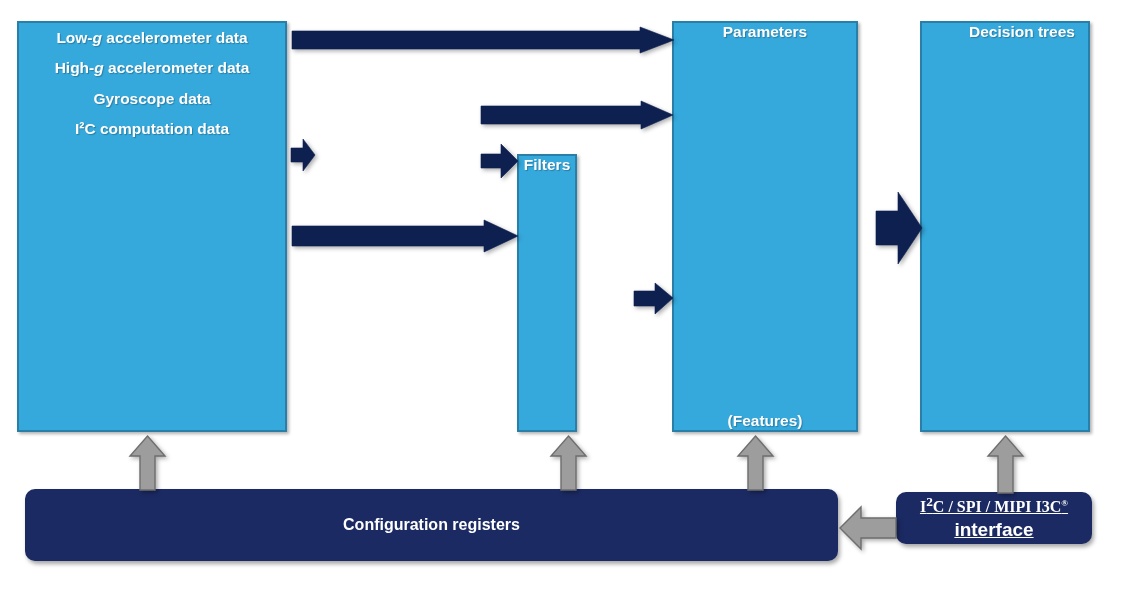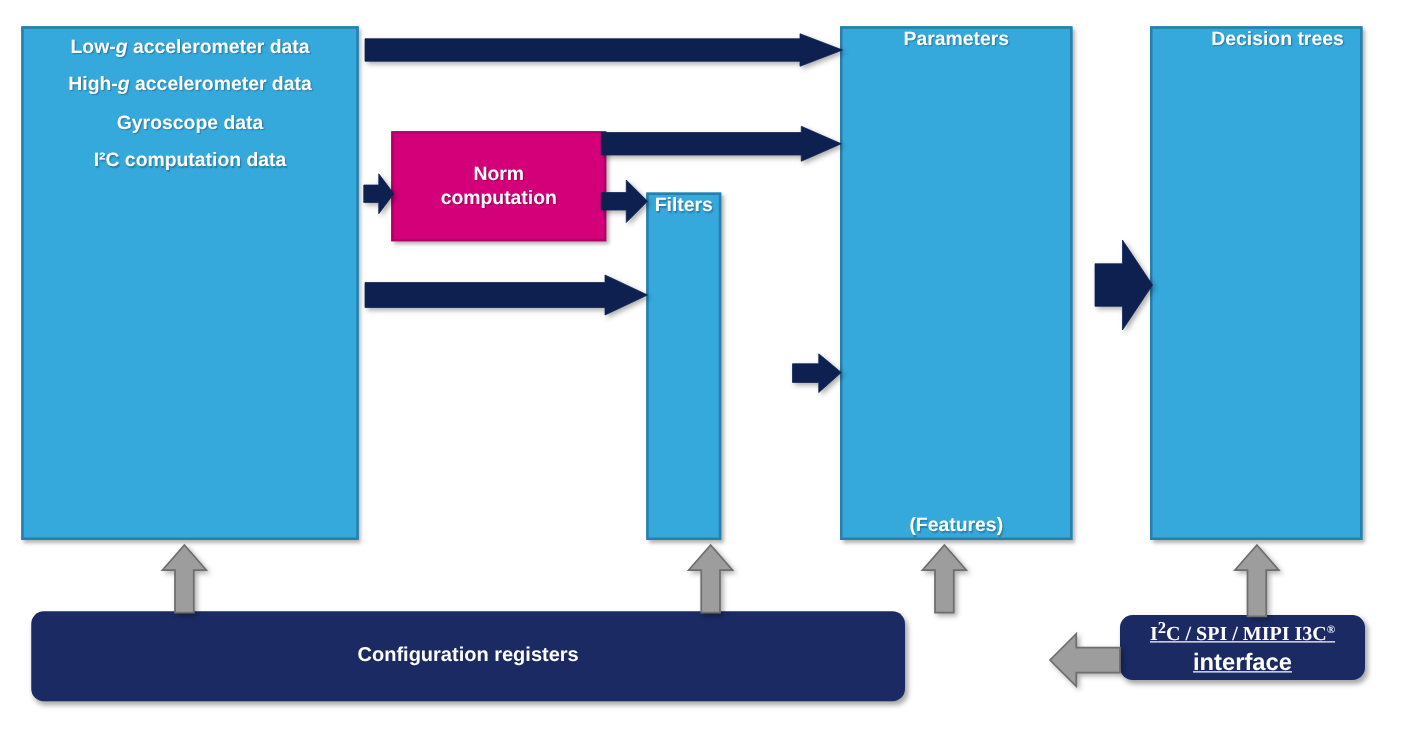--- a/index.html
+++ b/index.html
@@ -95,21 +95,21 @@
   }
   #params-box .l1 { margin-bottom: 22px; }
   #decision-box {
     left: 920px; top: 21px; width: 170px; height: 411px;
     font-size: 15.5px;
     padding-left: 34px;
   }
 
   
   #config-box {
-    left: 25px; top: 489px; width: 699px; height: 72px;
+    left: 25px; top: 489px; width: 813px; height: 72px;
     font-size: 16px;
     text-align: right;
   }
   #iface-box {
     left: 896px; top: 492px; width: 196px; height: 52px;
     font-size: 15px;
     line-height: 1.3;
     text-decoration: underline;
   }
   #iface-box .serif-line {
@@ -144,24 +144,20 @@
 
 <div id="canvas">
 
   <div class="blue-box" id="source-box">
     <div class="line"><span>Low-</span><i>g</i><span> accelerometer data</span></div>
     <div class="line"><span>High-</span><i>g</i><span> accelerometer data</span></div>
     <div class="line"><span>Gyroscope data</span></div>
     <div class="line"><span>I²C computation data</span></div>
   </div>
 
-  <div class="magenta-box" id="norm-box">
-    <div>Norm</div>
-    <div>computation</div>
-  </div>
 
   <div class="blue-box" id="filters-box">
     <div>Filters</div>
   </div>
 
   <div class="blue-box" id="params-box">
     <div class="l1">Parameters</div>
     <div>(Features)</div>
   </div>
 

